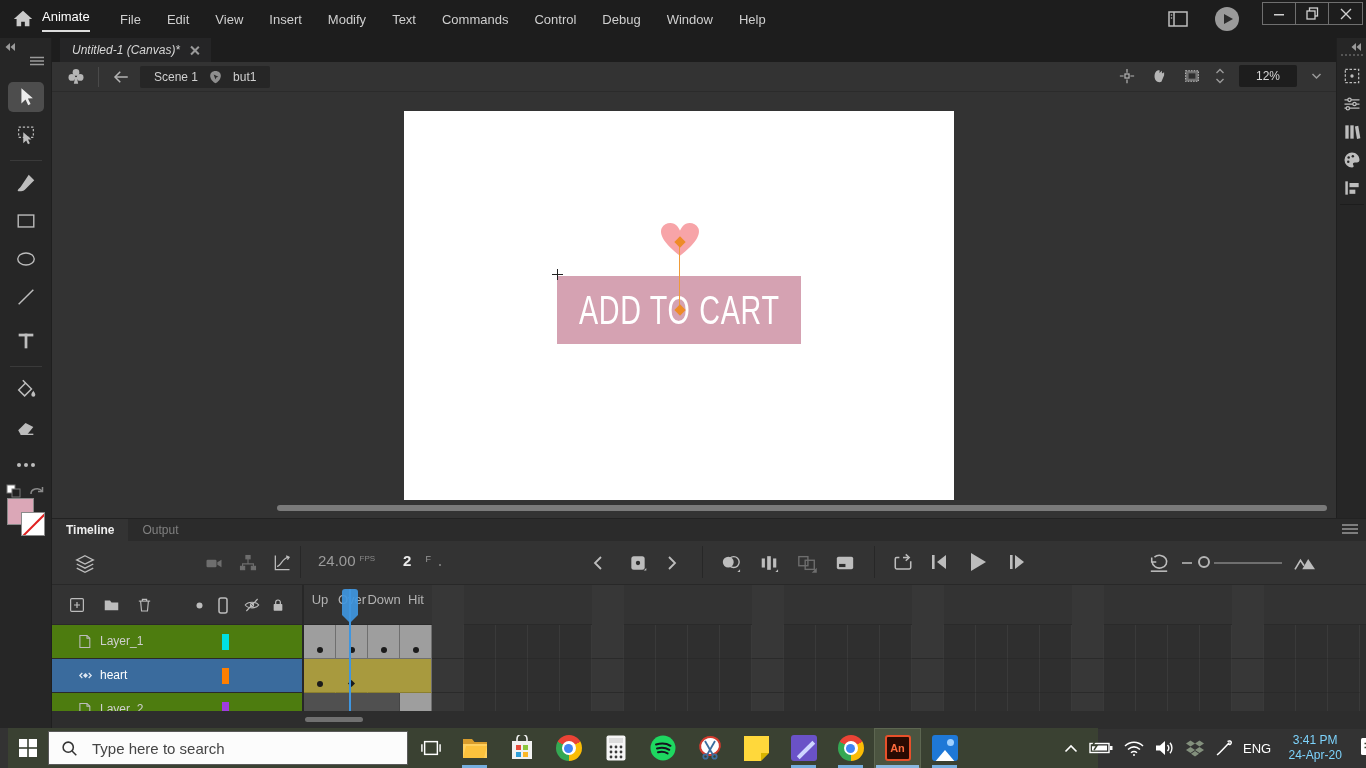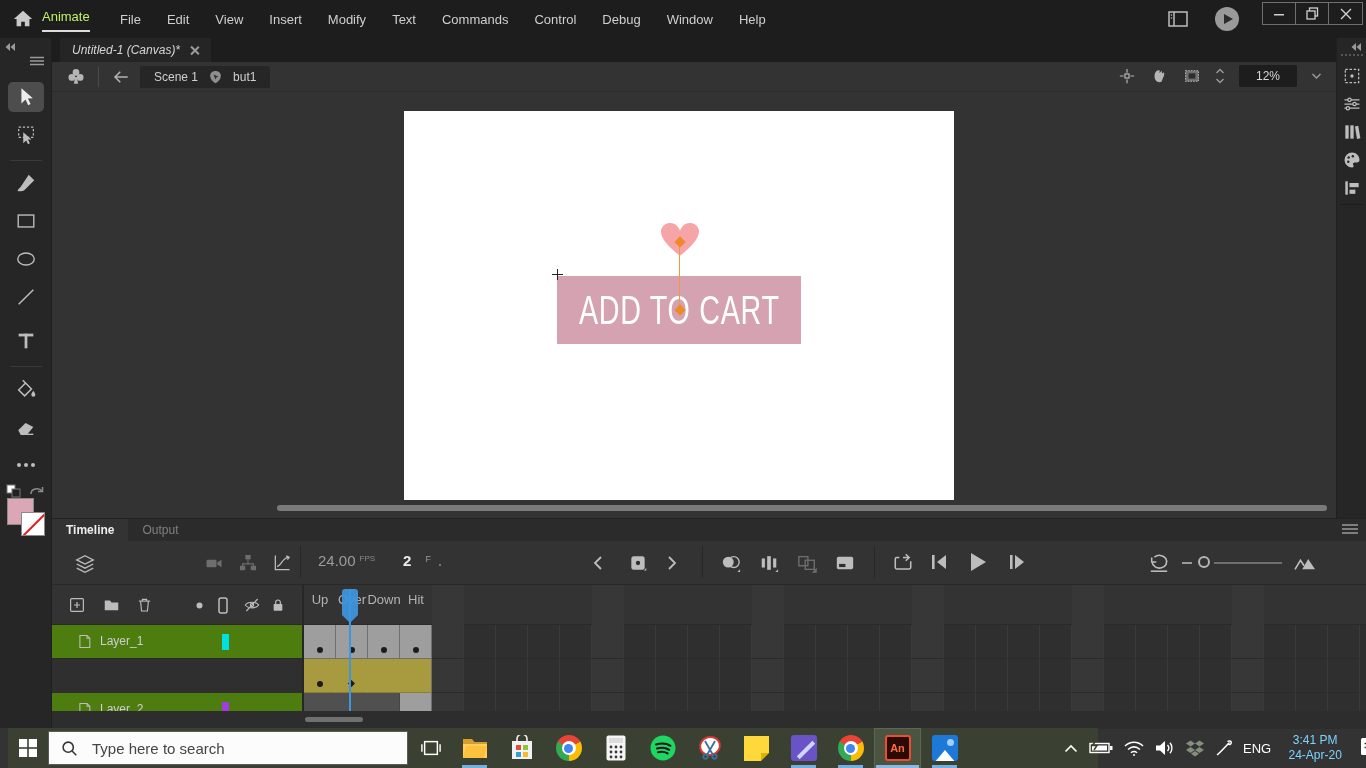--- a/index.html
+++ b/index.html
@@ -5,21 +5,21 @@
   html,body{margin:0;padding:0;background:#222;}
   #app{position:relative;width:1366px;height:768px;overflow:hidden;
        font-family:"Liberation Sans",sans-serif;background:#333;color:#ccc;
        -webkit-font-smoothing:antialiased;}
   #app *{box-sizing:border-box;}
   svg{display:block;}
 
   
   #menubar{position:absolute;left:0;top:0;width:1366px;height:38px;background:#1d1d1d;}
   #home-icon{position:absolute;left:12px;top:8px;}
-  #appname{position:absolute;left:42px;top:9px;font-size:13px;color:#bef264;
+  #appname{position:absolute;left:42px;top:9px;font-size:13px;color:#ffffff;
            padding-bottom:6px;border-bottom:2px solid #dcdcdc;}
   #menus{position:absolute;left:120px;top:12px;display:flex;gap:26px;font-size:13px;color:#cfcfcf;}
   .menu-item{cursor:default;}
   #ws-icon{position:absolute;left:1168px;top:11px;}
   #play-circle{position:absolute;left:1214px;top:6px;}
   #winbtns{position:absolute;left:1262px;top:2px;display:flex;border:1px solid #6f6f6f;}
   .winbtn{width:33px;height:21px;display:flex;align-items:center;justify-content:center;border-right:1px solid #6f6f6f;}
   .winbtn:last-child{border-right:none;}
 
   
@@ -718,20 +718,30 @@
             <div class="cell"></div>
             <div class="cell"></div>
             <div class="cell shade"></div>
             <div class="cell"></div>
             <div class="cell"></div>
             <div class="cell"></div>
           </div>
       </div>
 
       <div class="layer-row selected">
+        <div class="layer-name" style="background: rgb(58, 107, 157);">
+          <span class="layer-icon">
+            <svg width="19" height="17" viewBox="0 0 24 24">
+                <path d="M7.5 8.5 L4 12 l3.5 3.5 M16.5 8.5 L20 12 l-3.5 3.5" fill="none" stroke="#dfe7f2" stroke-width="1.8"></path>
+                <path d="M12 8.5 L15.5 12 12 15.5 8.5 12Z" fill="#dfe7f2"></path>
+              </svg>
+          </span>
+          <span class="layer-label">heart</span>
+          <span class="layer-swatch" style="background: rgb(255, 127, 0);"></span>
+        </div>
         <div class="frames">
             <div class="cell tw dot"></div>
             <div class="cell tw dia"></div>
             <div class="cell tw"></div>
             <div class="cell twend"></div>
             <div class="cell shade"></div>
             <div class="cell"></div>
             <div class="cell"></div>
             <div class="cell"></div>
             <div class="cell"></div>

